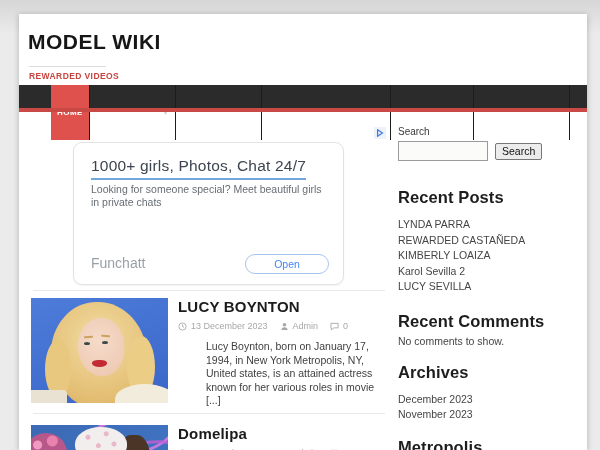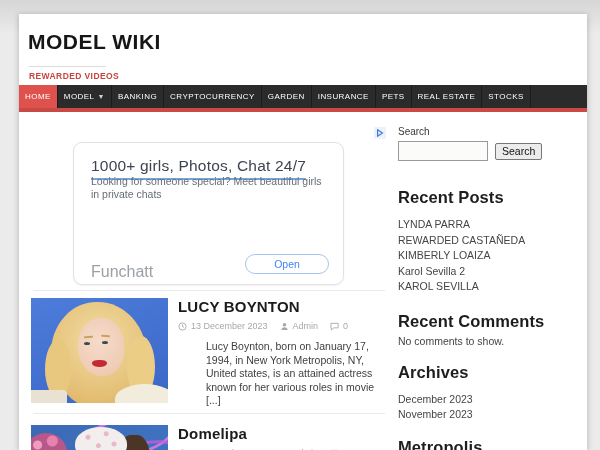--- a/index.html
+++ b/index.html
@@ -6,34 +6,34 @@
     font-family:"Liberation Sans",sans-serif;
     background:linear-gradient(180deg,#d6d6d6 0,#ebebeb 34px,#ebebeb 100%);}
   .card{position:absolute;left:19px;top:14px;width:568px;height:436px;background:#fff;
     box-shadow:0 1px 6px rgba(0,0,0,.25);overflow:hidden;}
   
   .site-title{position:absolute;left:9px;top:16px;font-size:21px;font-weight:bold;color:#161616;letter-spacing:.5px;cursor:pointer;}
   .title-divider{position:absolute;left:10px;top:52px;width:77px;height:1px;background:#dcdcdc;}
   .tagline{position:absolute;left:10px;top:57px;font-size:8.5px;font-weight:bold;color:#c8453f;letter-spacing:.4px;}
   
   .nav{position:absolute;left:0;top:71px;width:568px;height:23px;background:#2b2b2b;display:flex;}
-  .nav-item{height:23px;line-height:23px;padding:0 6px;font-size:8px;font-weight:normal;color:#fff;
-    letter-spacing:.45px;border-right:1px solid #1c1c1c;white-space:nowrap;cursor:pointer;display:flex;align-items:center;gap:3px;}
+  .nav-item{height:23px;line-height:23px;padding:16px 6px;font-size:8px;font-weight:bold;color:#fff;
+    letter-spacing:.45px;border-right:1px solid #1c1c1c;white-space:nowrap;cursor:pointer;display:flex;align-items:center;gap:3px;margin-left:32px;}
   .nav-item.active{background:#df514c;}
   .nav-strip{position:absolute;left:0;top:94px;width:568px;height:4px;background:#c94944;}
   .caret{font-size:7px;color:#cfcfcf;line-height:1;}
   
   .adchoices{position:absolute;left:355px;top:113px;width:12px;height:12px;background:#eef3fb;
     display:flex;align-items:center;justify-content:center;cursor:pointer;}
   .ad-card{position:absolute;left:54px;top:128px;width:269px;height:141px;background:#fff;
     border:1px solid #e2e2e2;border-radius:9px;box-shadow:0 1px 2px rgba(0,0,0,.05);}
   .ad-headline{position:absolute;left:17px;top:14px;font-size:15.5px;color:#3d4450;letter-spacing:.2px;
     border-bottom:2px solid #73a5de;padding-bottom:3px;white-space:nowrap;cursor:pointer;}
-  .ad-desc{position:absolute;left:17px;top:32px;width:232px;font-size:10.5px;line-height:13px;color:#676d73;}
-  .ad-brand{position:absolute;left:17px;bottom:3px;font-size:16px;color:#9aa0a6;}
+  .ad-desc{position:absolute;left:17px;top:40px;width:232px;font-size:10.5px;line-height:13px;color:#676d73;}
+  .ad-brand{position:absolute;left:17px;bottom:13px;font-size:14px;color:#9aa0a6;}
   .ad-cta{position:absolute;right:14px;bottom:10px;width:82px;height:18px;line-height:18px;text-align:center;
     font-size:10.5px;color:#4285f4;background:#fff;border:1px solid #a6c4ec;border-radius:10px;cursor:pointer;}
   .hdiv{position:absolute;left:14px;width:352px;height:1px;background:#e9e9e9;}
   
   .post{position:absolute;left:12px;width:352px;}
   .thumb{position:absolute;left:0;top:0;width:137px;height:105px;overflow:hidden;cursor:pointer;}
   .post-body{position:absolute;left:147px;top:0;width:205px;}
   .post-title{font-size:15px;font-weight:bold;color:#1b1b1b;letter-spacing:.2px;cursor:pointer;}
   .post-meta{margin-top:6px;display:flex;align-items:center;gap:4px;font-size:9px;color:#a8a8a8;}
   .post-meta .gap{width:4px;}
@@ -219,21 +219,21 @@
       <input class="search-input" type="text" value="" style="">
       <button class="search-btn">Search</button>
     </div>
 
     <div class="sb-heading h-posts">Recent Posts</div>
     <div class="sb-list">
       <div class="sb-item">LYNDA PARRA</div>
       <div class="sb-item">REWARDED CASTAÑEDA</div>
       <div class="sb-item">KIMBERLY LOAIZA</div>
       <div class="sb-item">Karol Sevilla 2</div>
-      <div class="sb-item">KAROL SEVILLA</div>
+      <div class="sb-item">LUCY SEVILLA</div>
     </div>
 
     <div class="sb-heading h-comments">Recent Comments</div>
     <div class="sb-text">No comments to show.</div>
 
     <div class="sb-heading h-archives">Archives</div>
     <div class="sb-list">
       <div class="sb-item">December 2023</div>
       <div class="sb-item">November 2023</div>
     </div>

